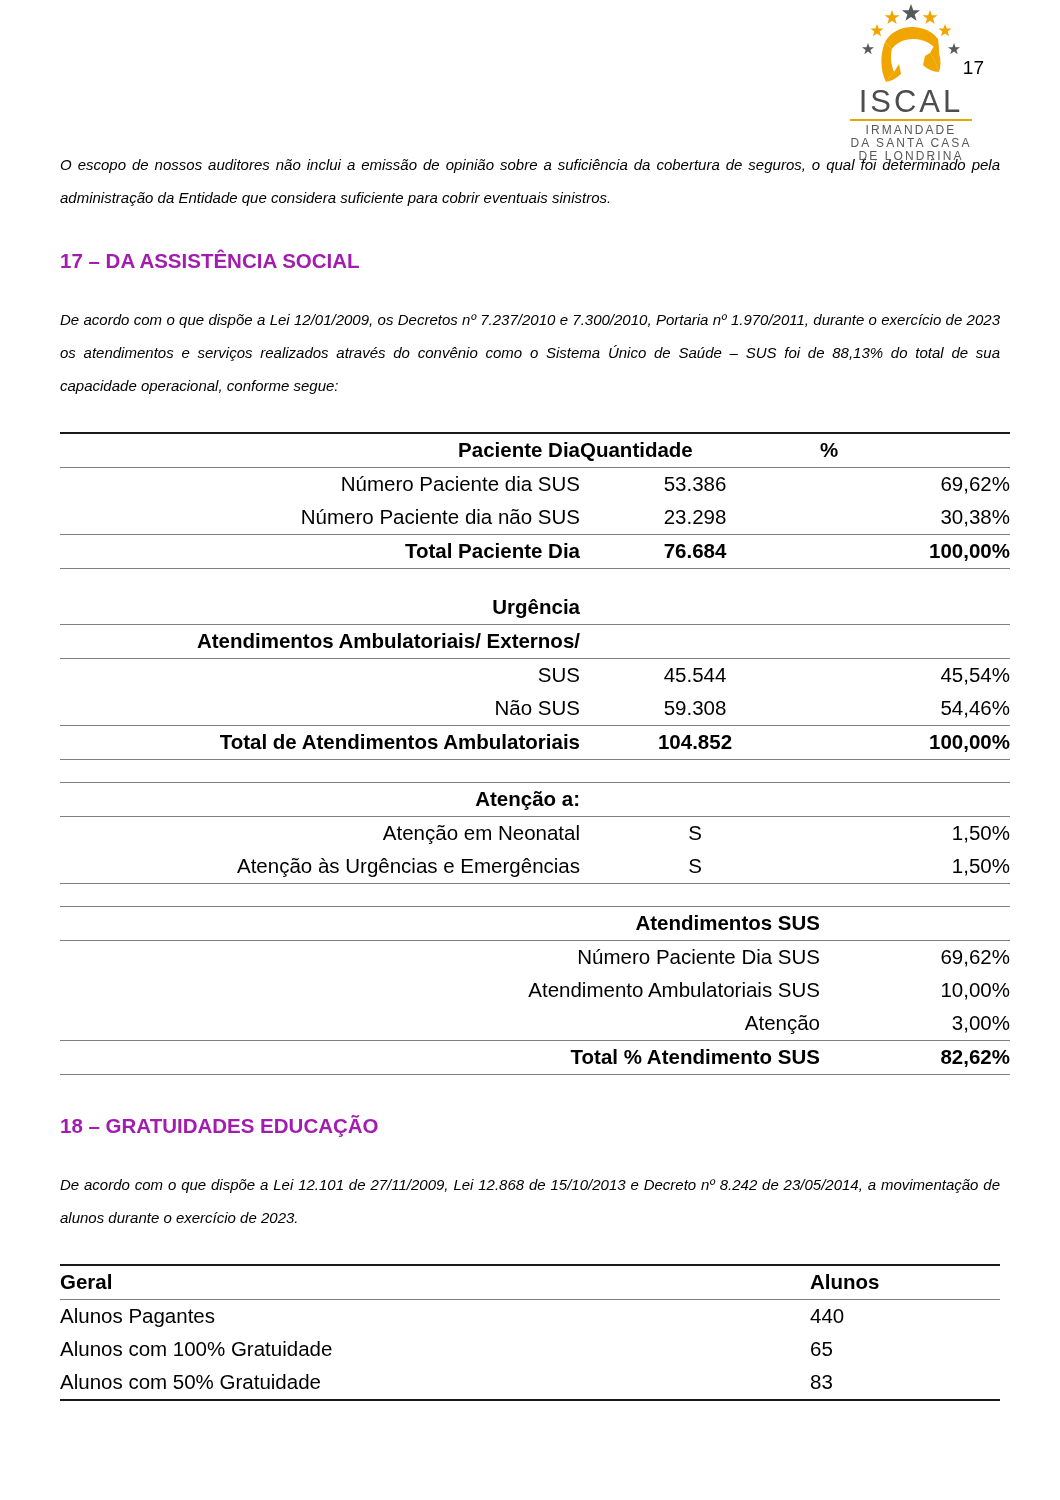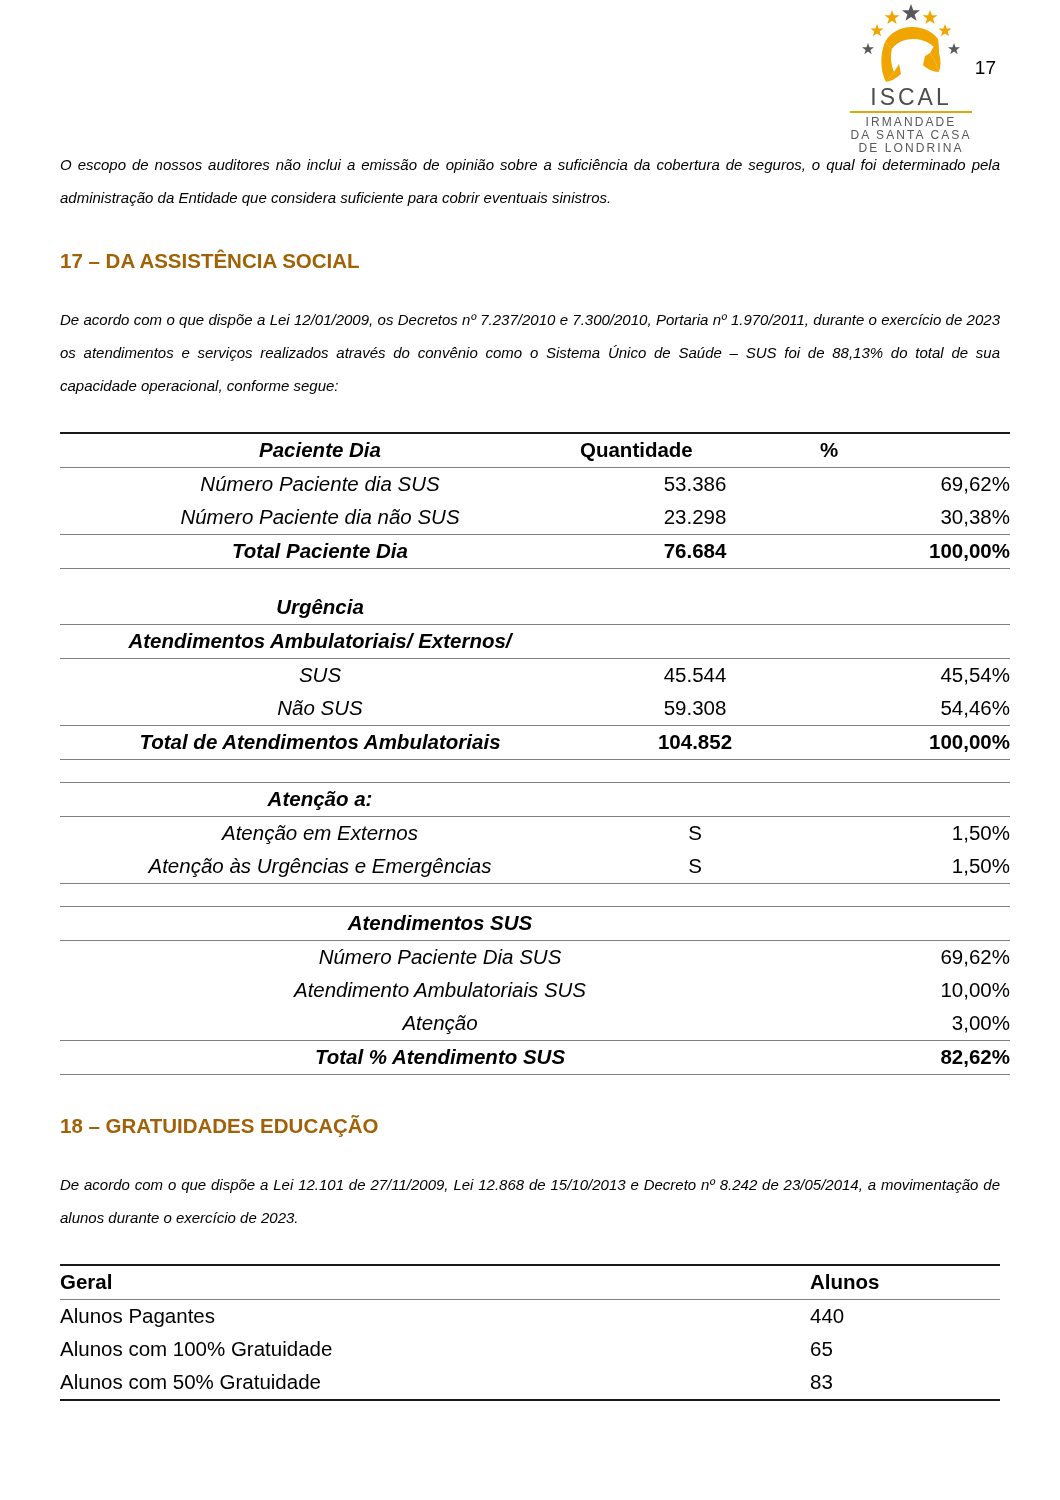--- a/index.html
+++ b/index.html
@@ -37,21 +37,21 @@
     width: 146px;
     text-align: center;
   }
   .logo-mark {
     width: 146px;
     height: 86px;
     display: block;
   }
   .logo-wordmark {
     font-family: "Liberation Sans", sans-serif;
-    font-size: 23px;
+    font-size: 31px;
     letter-spacing: 3px;
     color: #4d4d4d;
     line-height: 1;
     margin-top: -2px;
     font-weight: 400;
   }
   .logo-rule {
     width: 122px;
     height: 2px;
     background: #e0a908;
@@ -59,62 +59,62 @@
   }
   .logo-sub {
     font-size: 12px;
     letter-spacing: 2.1px;
     color: #58585a;
     line-height: 13px;
     white-space: nowrap;
   }
   .page-number {
     position: absolute;
-    right: 4px;
+    right: 16px;
     top: 58px;
     font-size: 19px;
     line-height: 1;
     color: #000;
   }
 
   
   .para {
     font-size: 15px;
     line-height: 33px;
     text-align: justify;
     margin: 0;
     color: #000;
     font-style: italic;
   }
   .section-heading {
     font-size: 20.5px;
     line-height: 33px;
     font-weight: bold;
     margin: 0;
-    color: #a16207;
+    color: #a21caf;
   }
   .sp-30 { height: 30px; }
   .sp-26 { height: 26px; }
   .sp-34 { height: 34px; }
 
   
   .data-table {
     width: 940px;
     border-collapse: collapse;
     font-size: 20.5px;
     color: #000;
     table-layout: fixed;
   }
   .data-table td {
     padding: 2px 0 3px 0;
     line-height: 28px;
     vertical-align: bottom;
     border: 0;
   }
-  .col-label  { width: 520px; text-align: center; font-style: italic; }
+  .col-label  { width: 520px; text-align: right; }
   .col-qty    { width: 230px; text-align: center; padding-right: 10px !important; }
   .col-pct    { width: 190px; text-align: right; }
 
   .col-label-geral { width: 750px; text-align: left; }
   .col-alunos      { width: 190px; text-align: left; }
 
   .rule-top-thick  { border-top: 2.5px solid #1a1a1a !important; }
   .rule-top-thin   { border-top: 1.3px solid #7f7f7f !important; }
   .rule-bot-thin   { border-bottom: 1.3px solid #7f7f7f !important; }
   .rule-bot-thick  { border-bottom: 2.5px solid #1a1a1a !important; }
@@ -237,21 +237,21 @@
           <td></td>
           <td></td>
         </tr>
 
       <tr>
         <td class="col-label bold rule-top-thin">Atenção a:</td>
         <td class="col-qty bold rule-top-thin"></td>
         <td class="col-pct bold rule-top-thin"></td>
       </tr>
       <tr>
-        <td class="col-label rule-top-thin">Atenção em Externos</td>
+        <td class="col-label rule-top-thin">Atenção em Neonatal</td>
         <td class="col-qty rule-top-thin">S</td>
         <td class="col-pct rule-top-thin">1,50%</td>
       </tr>
       <tr>
         <td class="col-label rule-bot-thin">Atenção às Urgências e Emergências</td>
         <td class="col-qty rule-bot-thin">S</td>
         <td class="col-pct rule-bot-thin">1,50%</td>
       </tr>
 
       <tr class="spacer-row">

